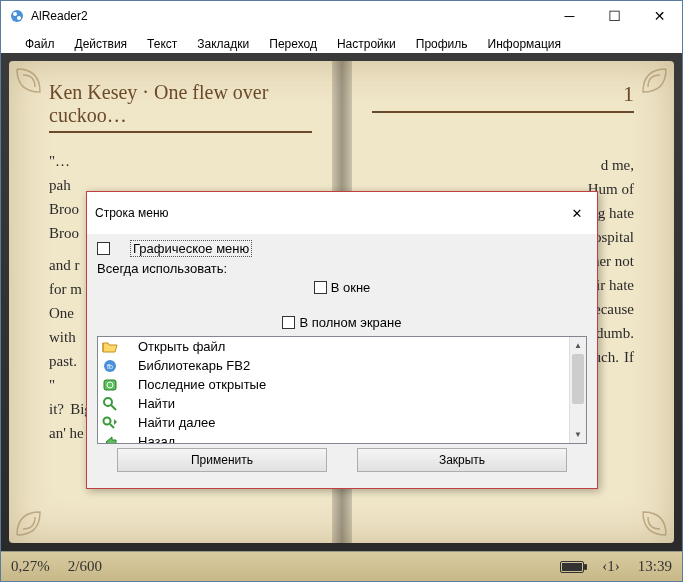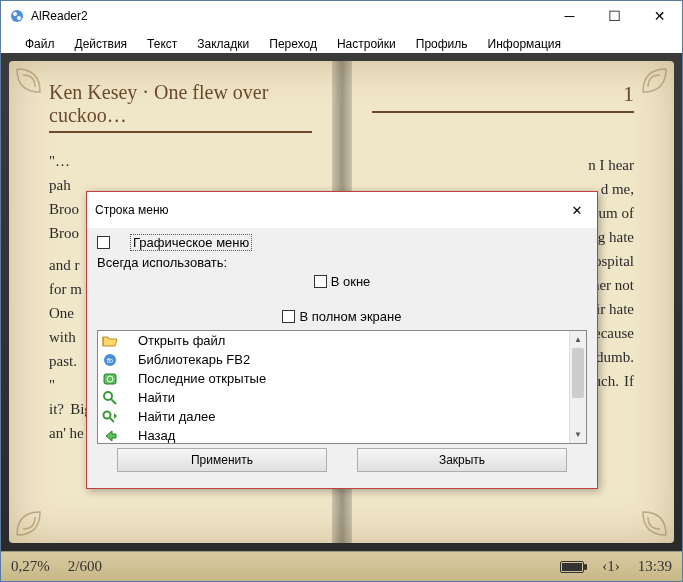--- a/index.html
+++ b/index.html
@@ -24,21 +24,21 @@
   .corner svg { width:100%; height:100%; }
   .corner.tl { top:6px; left:6px; }
   .corner.tr { top:6px; right:6px; transform: scaleX(-1); }
   .corner.bl { bottom:6px; left:6px; transform: scaleY(-1); }
   .corner.br { bottom:6px; right:6px; transform: scale(-1,-1); }
   .book-header { font-family: 'Comic Sans MS', cursive; color: #6a4a2a; font-size: 20px; border-bottom: 2px solid #6a4a2a; padding-bottom: 4px; margin-bottom: 16px; display:flex; }
   .book-text { font-family: Georgia, serif; font-size: 15px; line-height: 1.6; color: #2a2a2a; text-align: justify; }
   .right .pagenum { font-family: 'Comic Sans MS', cursive; color:#6a4a2a; font-size:22px; text-align:right; border-bottom:2px solid #6a4a2a; padding-bottom:4px; margin-bottom:16px;}
   
   .dialog { position: absolute; left: 85px; top: 138px; width: 512px; height: 298px; background: #f0f0f0; border: 1px solid #c04040; box-shadow: 2px 2px 8px rgba(0,0,0,0.3); display:flex; flex-direction:column; }
-  .dialog-title { height: 36px; display:flex; align-items:center; padding: 0 8px; font-size:12px; background:#fff; }
+  .dialog-title { height: 42px; display:flex; align-items:center; padding: 0 8px; font-size:12px; background:#fff; }
   .dialog-title .spacer { flex:1; }
   .dialog-title .close-x { width:24px; height:20px; display:flex; align-items:center; justify-content:center; cursor:pointer; font-size:13px; }
   .dialog-body { flex:1; padding: 4px 10px; font-size:13px; display:flex; flex-direction:column; }
   .chk-row { display:flex; align-items:center; gap:20px; padding:2px 0; }
   .chk-row.double { display:flex;flex-direction:column; }
   .chk-row.double > div { flex:1; display:flex; align-items:center; gap:4px;}
   .chk { width:13px; height:13px; border:1px solid #333; background:#fff; display:inline-block;}
   .listbox { flex:1; background:#fff; border:1px solid #828790; margin-top:4px; overflow:hidden; position:relative; }
   .listbox-inner { position:absolute; inset:0 17px 0 0; overflow:hidden;}
   .list-item { display:flex; align-items:center; gap:20px; padding:1px 4px; height:19px; font-size:13px; cursor:pointer;}
@@ -117,21 +117,20 @@
         <div>with</div>
         <div>past.</div>
         <div>"</div>
         <div>it? Big enough to eat apples off my head an' he mine me like a</div>
       </div>
     </div>
     <div class="page right">
       <div class="pagenum">1</div>
       <div class="book-text" style="text-align:right;">
         <div style="height:24px"></div>
-        <div>n I hear</div>
         <div>d    me,</div>
         <div>Hum   of</div>
         <div>ng hate</div>
         <div>hospital</div>
         <div>her  not</div>
         <div>eir hate</div>
         <div>because</div>
         <div>dumb.</div>
         <div style="text-align:justify">n cagey enough to fool them that much. If my being half Indian ever</div>
       </div>

